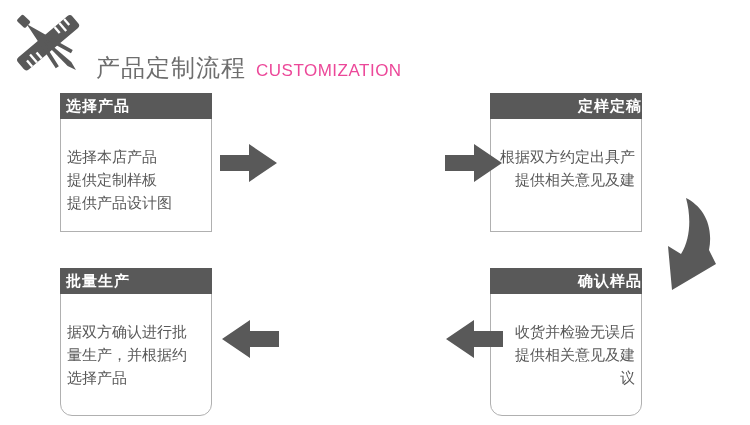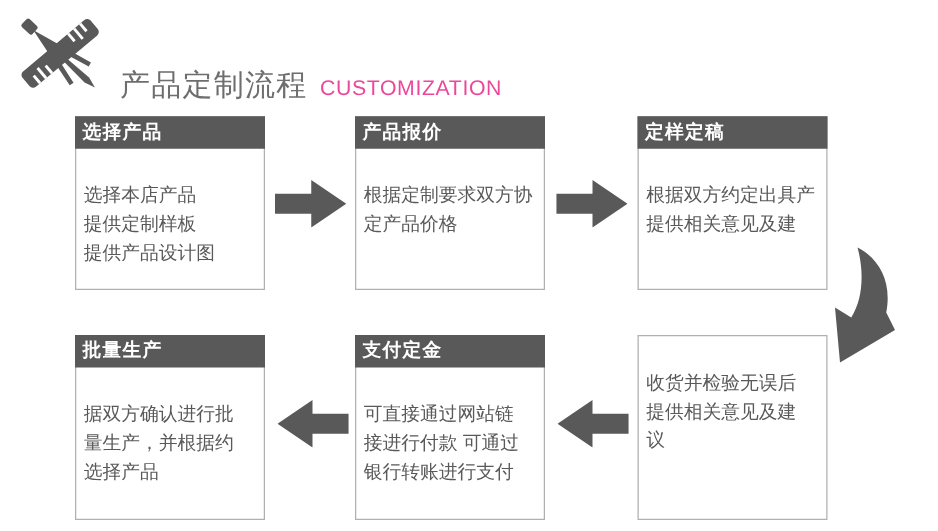--- a/index.html
+++ b/index.html
@@ -40,24 +40,24 @@
   }
 
   
   .step-box {
     position: absolute;
     width: 152px;
     background: #ffffff;
     border: 1px solid #b0b0b0;
   }
   .row1 { top: 93px; height: 139px; }
-  .row2 { top: 268px; height: 148px; }
+  .row2 { top: 268px; height: 148px; border-radius: 12px; }
   .col1 { left: 60px; }
   .col2 { left: 284px; }
-  .col3 { left: 510px; }
+  .col3 { left: 490px; text-align: right; }
 
   .box-header {
     height: 26px;
     line-height: 26px;
     background: #595959;
     color: #ffffff;
     font-size: 15px;
     font-weight: bold;
     padding-left: 6px;
     letter-spacing: 1px;
@@ -115,44 +115,34 @@
     <span class="title-en">CUSTOMIZATION</span>
   </div>
 
   <div class="step-box row1 col1">
     <div class="box-header">选择产品</div>
     <div class="box-body">选择本店产品
 提供定制样板
 提供产品设计图</div>
   </div>
 
-  <div class="step-box row1 col2">
-    <div class="box-header">产品报价</div>
-    <div class="box-body">根据定制要求双方协
-定产品价格</div>
-  </div>
 
   <div class="step-box row1 col3">
     <div class="box-header">定样定稿</div>
     <div class="box-body">根据双方约定出具产
 提供相关意见及建</div>
   </div>
 
   <div class="step-box row2 col3">
+    <div class="box-header">确认样品</div>
     <div class="box-body">收货并检验无误后
 提供相关意见及建
 议</div>
   </div>
 
-  <div class="step-box row2 col2">
-    <div class="box-header">支付定金</div>
-    <div class="box-body">可直接通过网站链
-接进行付款 可通过
-银行转账进行支付</div>
-  </div>
 
   <div class="step-box row2 col1">
     <div class="box-header">批量生产</div>
     <div class="box-body">据双方确认进行批
 量生产，并根据约
 选择产品</div>
   </div>
 
   <div class="block-arrow arrow-r1a">
     <svg viewBox="0 0 57 38" width="57" height="38">

